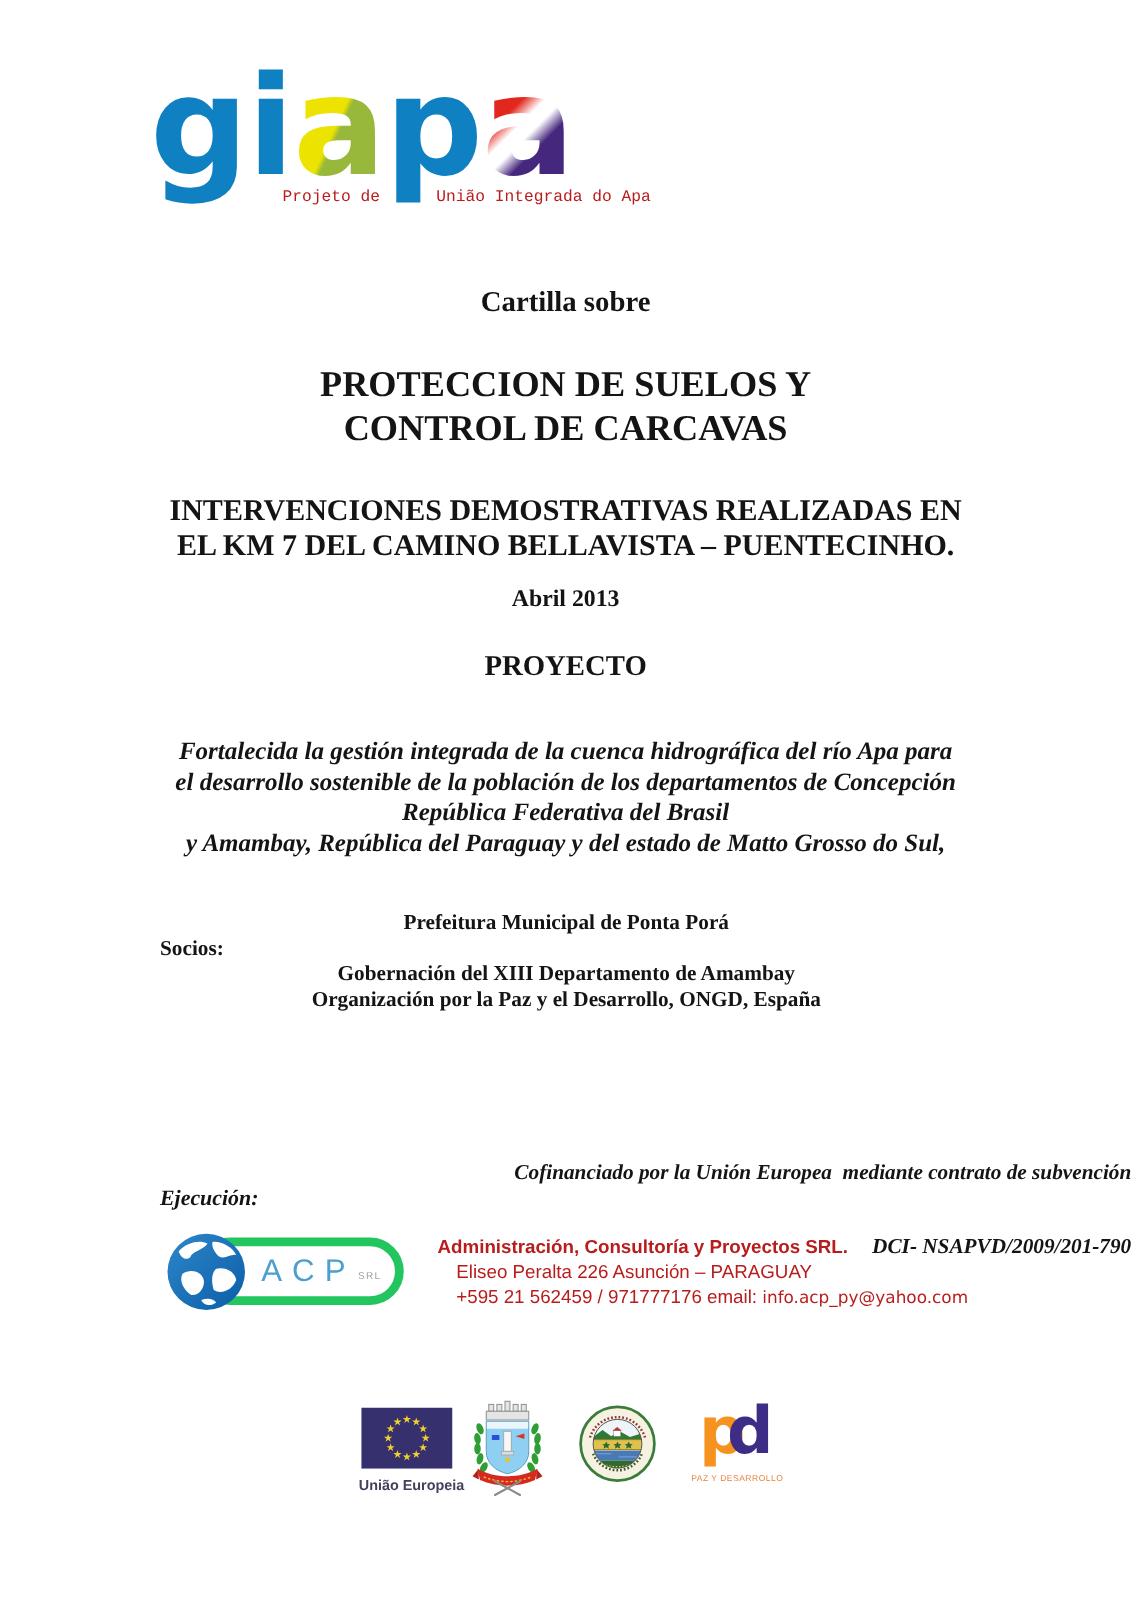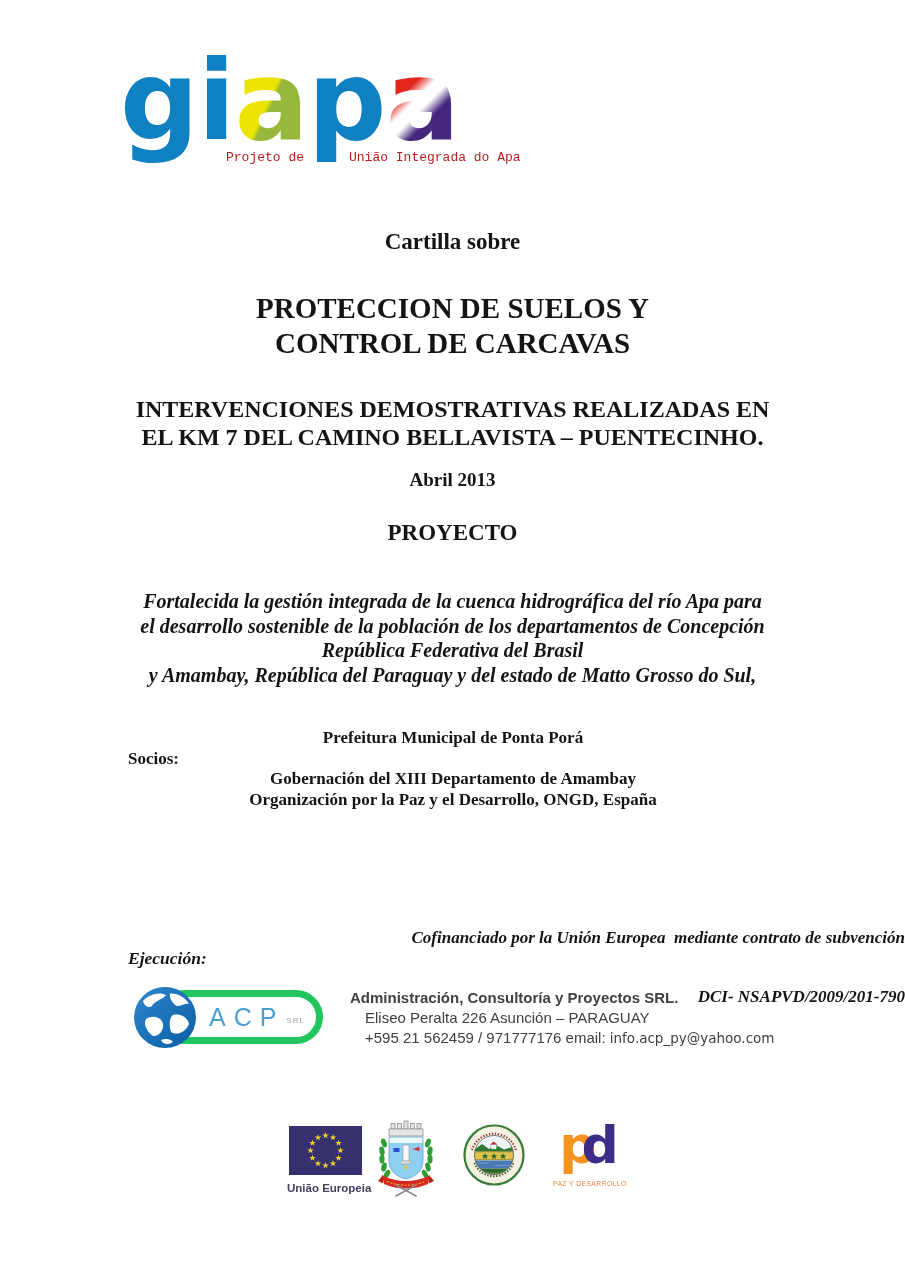--- a/index.html
+++ b/index.html
@@ -57,21 +57,21 @@
     position:absolute;left:24px;top:4px;width:166px;height:54px;
     border:7px solid #22c55e;border-radius:30px;box-sizing:border-box;
     display:flex;align-items:center;justify-content:center;padding-left:34px;
     font-family:"Liberation Sans",sans-serif;
   }
   .acp-globe{position:absolute;left:0;top:0;width:64px;height:63px;}
   .acp-acronym{font-size:25px;letter-spacing:8px;color:#4d9fd0;font-weight:500;}
   .acp-srl{font-size:8px;color:#9aa3ab;letter-spacing:1px;margin-left:2px;margin-top:6px;}
   .acp-text{
     position:absolute;left:350px;top:988px;width:440px;
-    font-family:"Liberation Sans",sans-serif;font-size:15px;line-height:20px;color:#404040;
+    font-family:"Liberation Sans",sans-serif;font-size:15px;line-height:20px;color:#b91c1c;
   }
   .acp-text .l1{font-weight:bold;}
   .acp-text .l2,.acp-text .l3{padding-left:15px;}
   .acp-text .email{font-family:"DejaVu Sans",sans-serif;font-size:13.5px;}
   
   .eu{position:absolute;left:287px;top:1126px;width:76px;text-align:center;}
   .eu-label{margin-top:3px;font-family:"Liberation Sans",sans-serif;font-size:11.5px;font-weight:bold;color:#42425e;white-space:nowrap;}
   .crest{position:absolute;left:374px;top:1119px;}
   .seal{position:absolute;left:463px;top:1124px;}
   .pd{position:absolute;left:553px;top:1116px;width:72px;text-align:center;}

